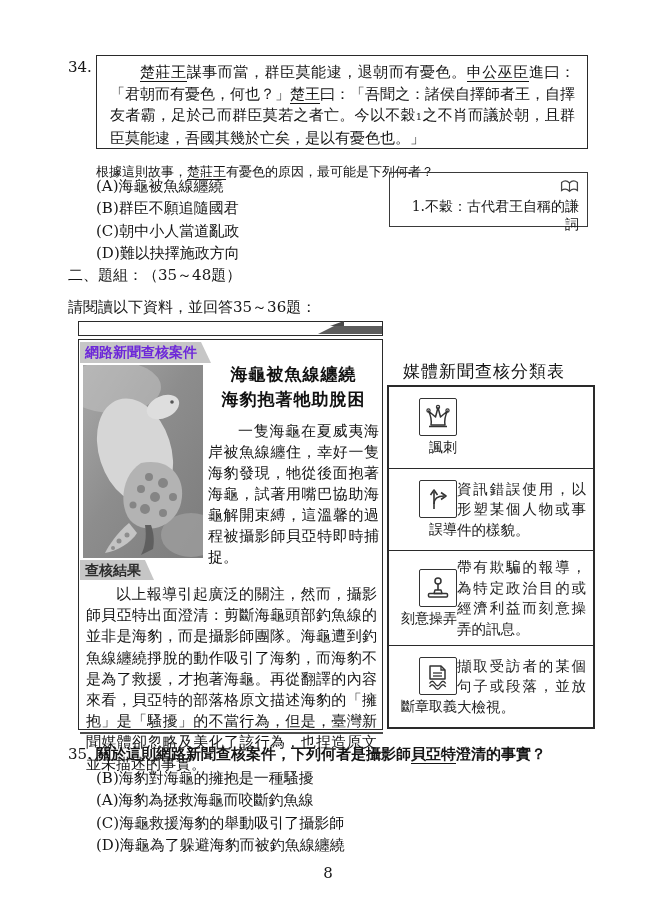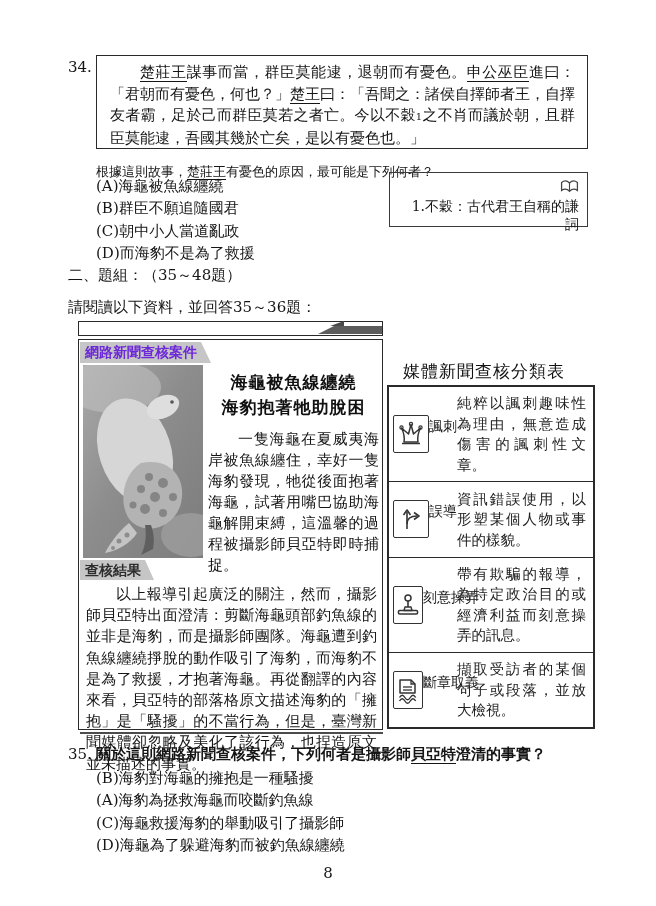--- a/index.html
+++ b/index.html
@@ -51,21 +51,21 @@
     position:absolute; left:80px; top:732px; width:303px; height:2px; background:#4c4c4c;
   }
   .tag-label {
     position:absolute; left:1px; top:2px; height:21px; line-height:21px;
     background:#c6c6c6; color:#6d28d9;
     font-family:"DejaVu Sans","Liberation Sans",sans-serif; font-weight:bold; font-size:14px;
     padding:0 14px 0 5px;
     clip-path: polygon(0 0, calc(100% - 10px) 0, 100% 100%, 0 100%);
   }
   .news-photo { position:absolute; left:4px; top:25px; width:120px; height:193px; }
-  .news-right { position:absolute; left:129px; top:22px; width:171px;margin-top:8px; }
+  .news-right { position:absolute; left:129px; top:22px; width:171px; }
   .headline {
     font-family:"DejaVu Sans","Liberation Sans",sans-serif; font-weight:bold;
     font-size:17px; letter-spacing:1px; text-align:center; line-height:25px; color:#111;
   }
   .news-body {
     margin-top:9px; font-size:15px; line-height:21px;
     text-align:justify; text-indent:2em;
   }
   .result-label {
     position:absolute; left:1px; top:220px; height:20px; line-height:20px;
@@ -84,21 +84,21 @@
     position:absolute; left:403px; top:360px;
     font-family:"DejaVu Sans","Liberation Sans",sans-serif; font-weight:normal;
     font-size:17px; letter-spacing:1px; color:#111;
   }
   .class-table {
     position:absolute; left:387px; top:385px; width:208px; height:344px;
     border:2px solid #2a2a2a; display:flex; flex-direction:column; background:#fff;
   }
   .class-row { display:flex; align-items:center; padding:6px 4px; flex:1; }
   .class-row + .class-row { border-top:1.5px solid #2a2a2a; }
-  .icon-cell { width:64px; display:flex; flex-direction:row; align-items:flex-start; flex-shrink:0; }
+  .icon-cell { width:64px; display:flex; flex-direction:column; align-items:flex-end; flex-shrink:0; }
   .icon-frame {
     width:38px; height:38px; border:1.5px solid #333; border-radius:2px;
     display:flex; align-items:center; justify-content:center; background:#fff;
   }
   .icon-label { margin-top:3px; font-size:14px; white-space:nowrap; }
   .desc-cell {
     flex:1; font-family:"DejaVu Sans","Liberation Sans",sans-serif;
     font-size:14.5px; line-height:20.5px; color:#222; text-align:justify; padding-right:3px;
   }
 
@@ -117,21 +117,21 @@
   <div class="qnum q34-num">34.</div>
 
   <div class="passage-box"><span class="u">楚莊王</span><span>謀事而當，群臣莫能逮，退朝而有憂色。</span><span class="u">申公巫臣</span><span>進曰：「君朝而有憂色，何也？」</span><span class="u">楚王</span><span>曰：「吾聞之：諸侯自擇師者王，自擇友者霸，足於己而群臣莫若之者亡。今以不穀</span><span class="sup1">1</span><span>之不肖而議於朝，且群臣莫能逮，吾國其幾於亡矣，是以有憂色也。」</span></div>
 
   <div class="q34-question"><span>根據這則故事，</span><span class="u">楚莊王</span><span>有憂色的原因，最可能是下列何者？</span></div>
 
   <div class="options q34-options">
     <div>(A)海龜被魚線纏繞</div>
     <div>(B)群臣不願追隨國君</div>
     <div>(C)朝中小人當道亂政</div>
-    <div>(D)而海豹不是為了救援</div>
+    <div>(D)難以抉擇施政方向</div>
   </div>
 
   <div class="note-box">
     <span>
       <svg width="19" height="13" viewBox="0 0 24 16">
         <path d="M2,3 C5,0.5 9,0.5 12,3.5 C15,0.5 19,0.5 22,3 L22,13 C19,11 15,11 12,14 C9,11 5,11 2,13 Z" fill="none" stroke="#444" stroke-width="1.6"></path>
         <line x1="12" y1="3.5" x2="12" y2="14" stroke="#444" stroke-width="1.4"></line>
       </svg>
     </span>
     <div class="note-text">1.不穀：古代君王自稱的謙詞</div>
@@ -210,21 +210,20 @@
           <svg width="28" height="28" viewBox="0 0 28 28">
             <path d="M7,22 C8,16 6,11 4.5,8 L11.5,14 L14,4.5 L16.5,14 L23.5,8 C22,11 20,16 21,22 Z" fill="none" stroke="#333" stroke-width="1.5" stroke-linejoin="round"></path>
             <circle cx="4.5" cy="7.5" r="1.6" fill="none" stroke="#333" stroke-width="1.2"></circle>
             <circle cx="14" cy="4" r="1.6" fill="none" stroke="#333" stroke-width="1.2"></circle>
             <circle cx="23.5" cy="7.5" r="1.6" fill="none" stroke="#333" stroke-width="1.2"></circle>
             <line x1="5" y1="23.5" x2="23" y2="23.5" stroke="#333" stroke-width="1.5"></line>
           </svg>
         </div>
         <div class="icon-label">諷刺</div>
       </div>
-      <div class="desc-cell">純粹以諷刺趣味性為理由，無意造成傷害的諷刺性文章。</div>
     </div>
 
     <div class="class-row">
       <div class="icon-cell">
         <div class="icon-frame">
           <svg width="28" height="28" viewBox="0 0 28 28">
             <line x1="10" y1="24" x2="10" y2="7" stroke="#333" stroke-width="1.6"></line>
             <polyline points="6.5,10 10,5 13.5,10" fill="none" stroke="#333" stroke-width="1.6" stroke-linejoin="round"></polyline>
             <path d="M10,19 C10,13 14,11 20,11" fill="none" stroke="#333" stroke-width="1.6"></path>
             <polyline points="17,7.5 22,11 17,14.5" fill="none" stroke="#333" stroke-width="1.6" stroke-linejoin="round"></polyline>

